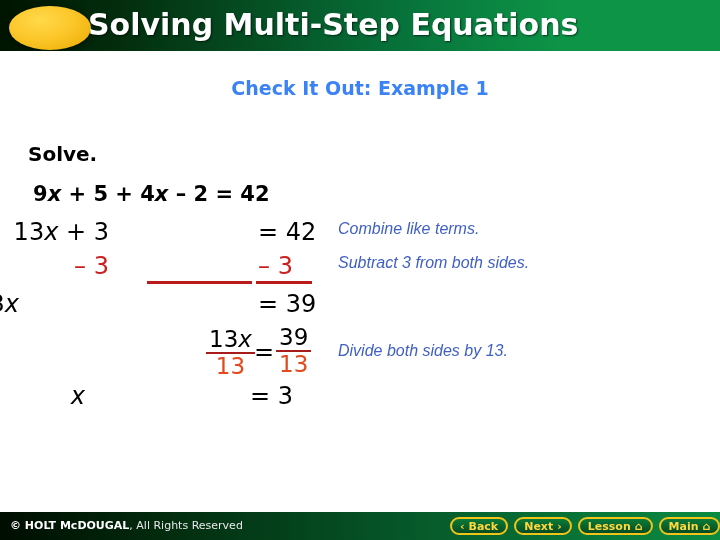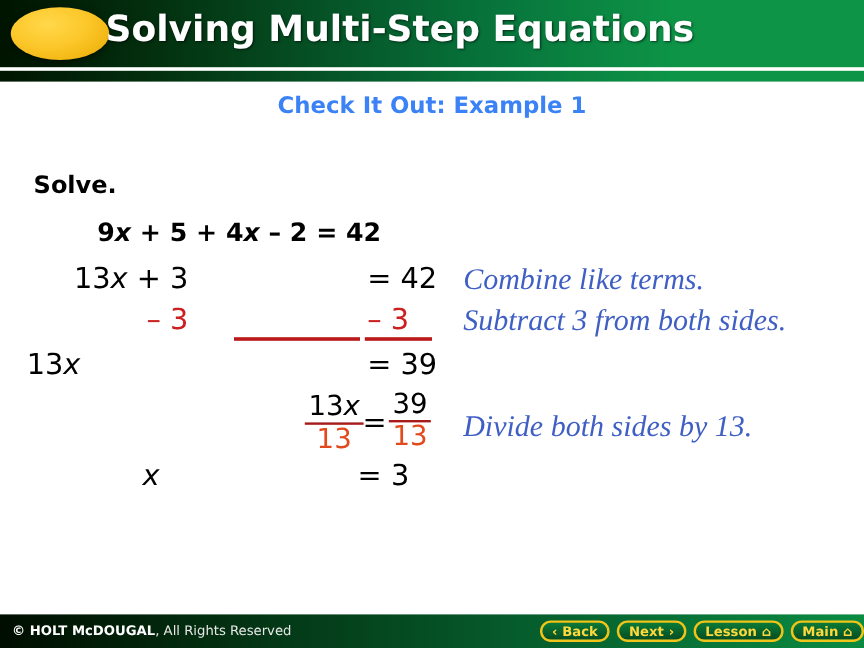--- a/index.html
+++ b/index.html
@@ -15,21 +15,21 @@
     overflow: hidden;
     font-family: "DejaVu Sans", "Liberation Sans", sans-serif;
   }
 
   
   #header-bar {
     position: absolute;
     left: 0;
     top: 0;
     width: 720px;
-    height: 68px;
+    height: 51px;
     background: linear-gradient(to right, #001400 0%, #03300f 18%, #07713a 55%, #0d9447 78%, #0d9447 100%);
     overflow: hidden;
   }
   #header-ellipse {
     position: absolute;
     left: 9px;
     top: 6px;
     width: 82px;
     height: 44px;
     border-radius: 50%;
@@ -78,21 +78,20 @@
     font-size: 20px;
     font-weight: bold;
     color: #000000;
   }
 
   #work-area {
     position: absolute;
     left: 0;
     top: 180px;
     width: 577px;
-    margin-left: 48px;
   }
 
   .eq-row {
     position: relative;
     height: 36px;
   }
 
   
   .math {
     position: absolute;
@@ -113,25 +112,25 @@
   }
   .rhs {
     position: absolute;
     left: 258px;
     white-space: nowrap;
   }
 
   .note {
     position: absolute;
     left: 338px;
-    font-size: 25px;
+    font-size: 16px;
     font-style: italic;
     color: #3f5fc4;
     white-space: nowrap;
-    font-family: Liberation Serif, serif;
+    font-family: Liberation Sans, sans-serif;
   }
 
   .red { color: #cc2020; }
 
   .rule {
     position: absolute;
     height: 3px;
     background: #bb1a1a;
   }
 

